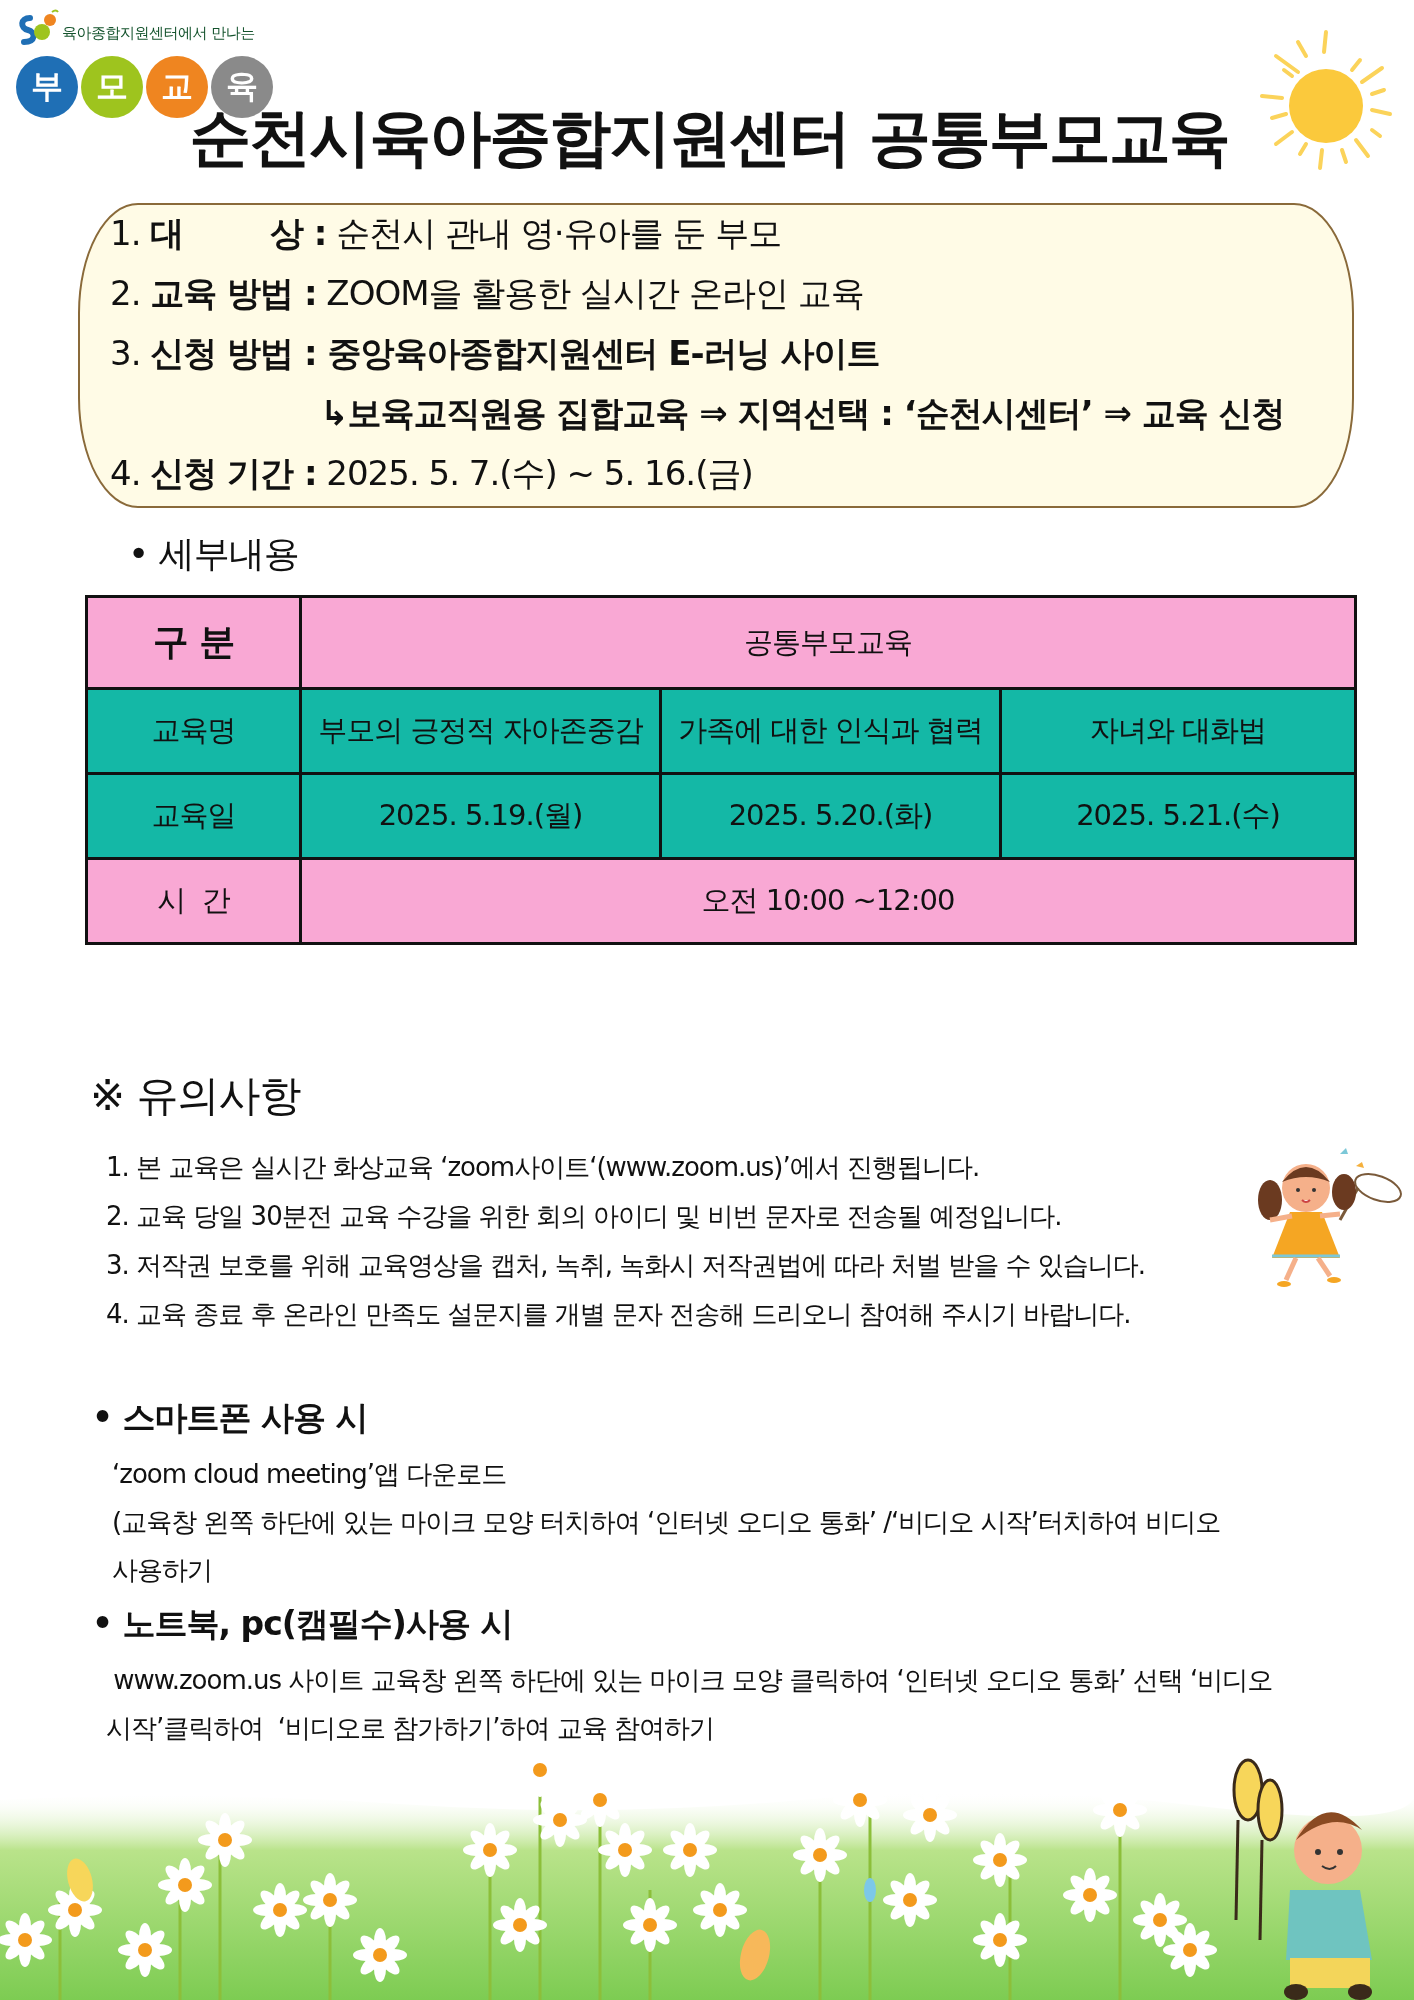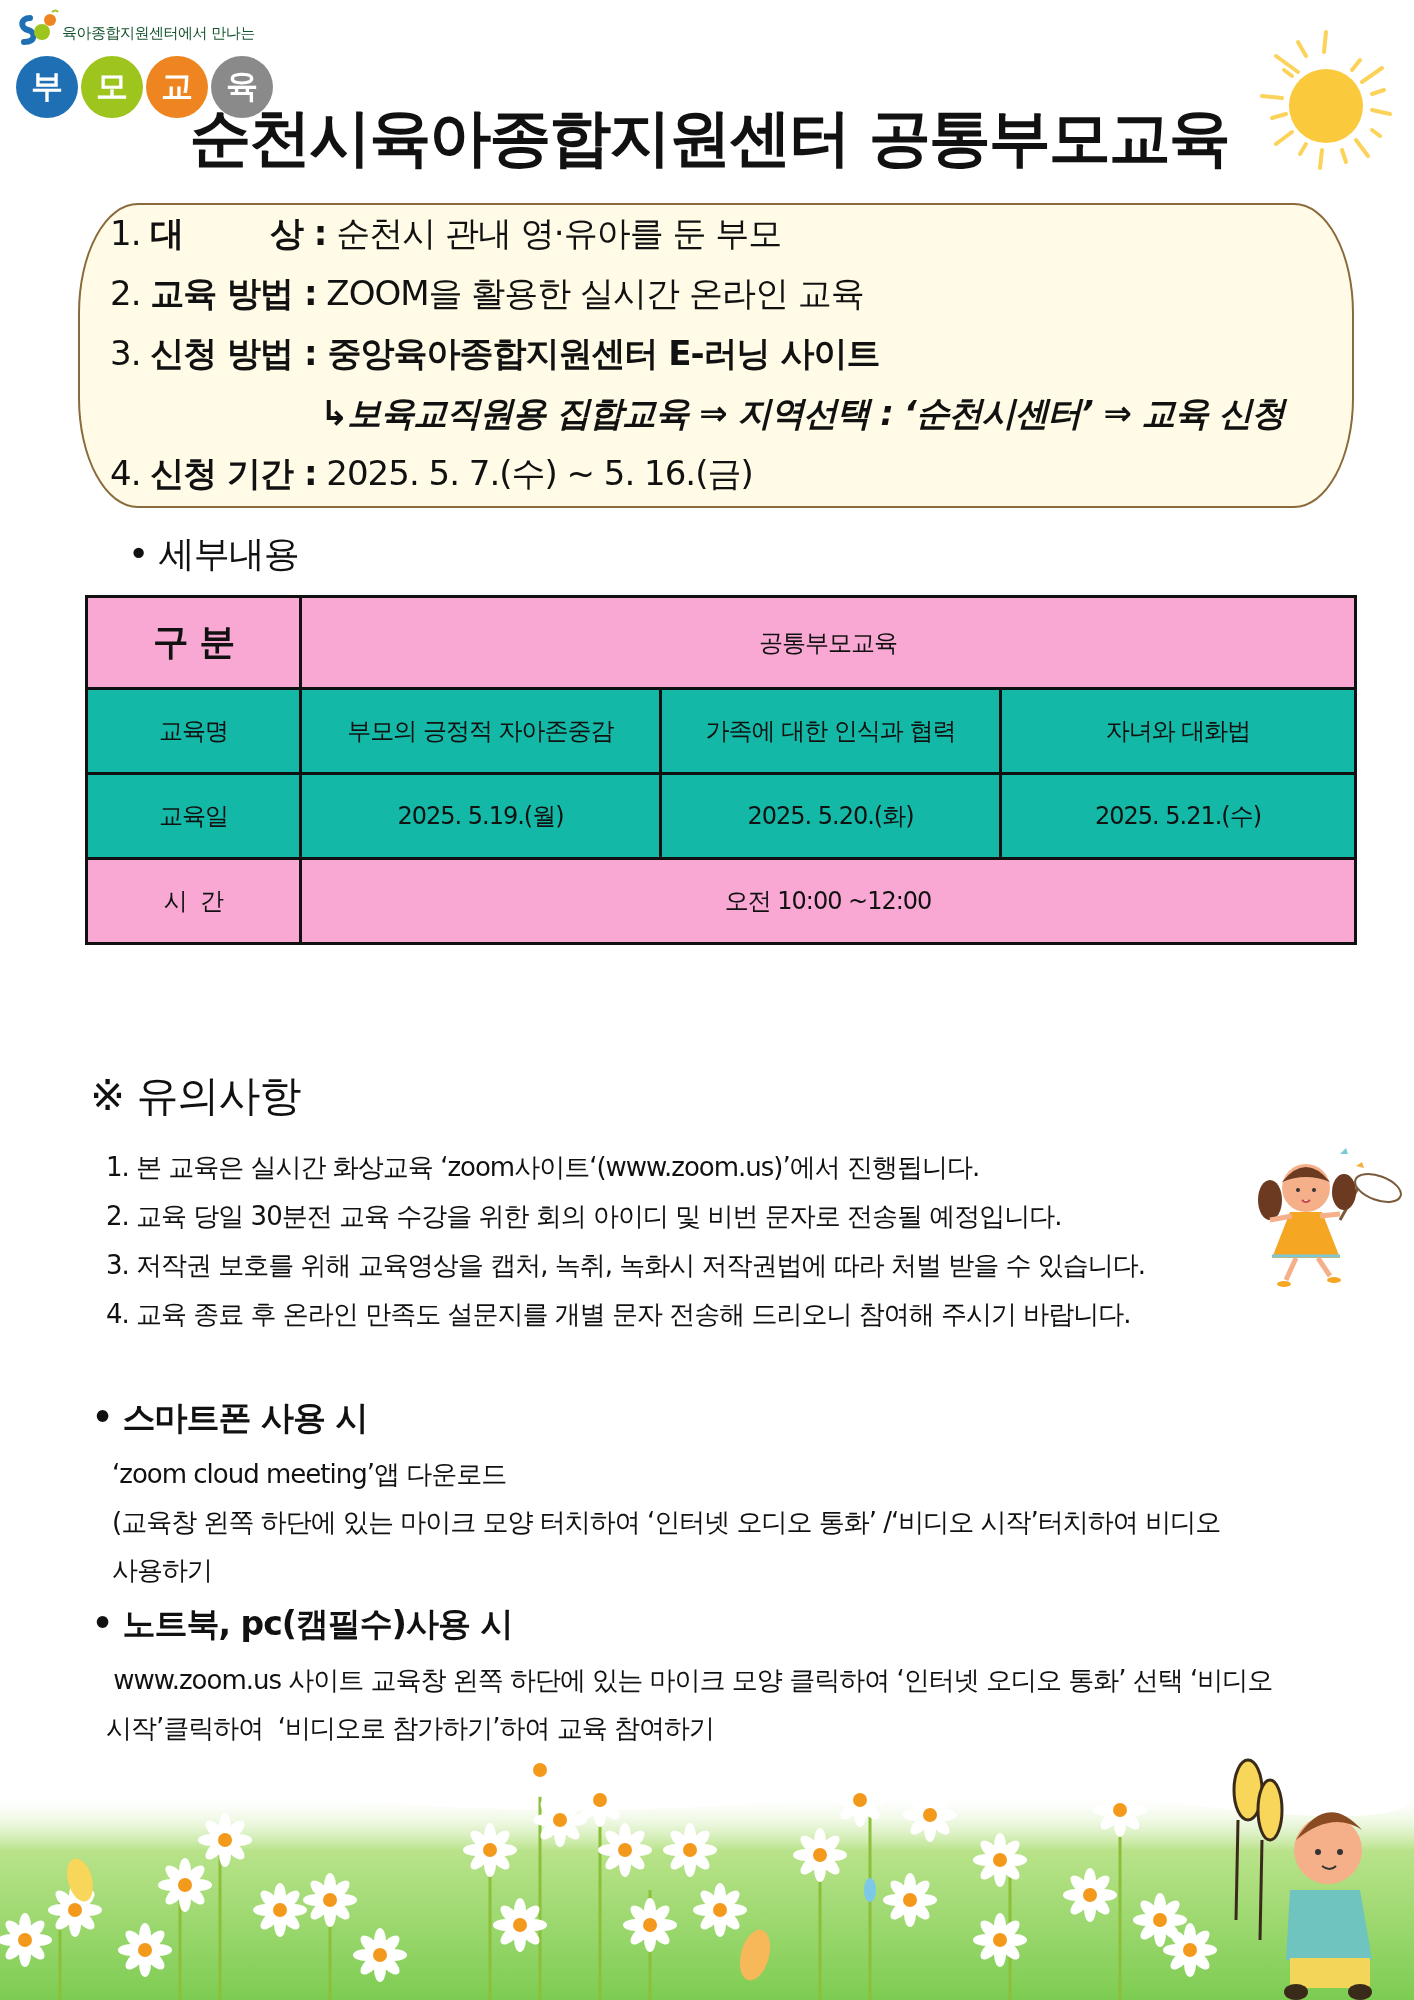--- a/index.html
+++ b/index.html
@@ -19,28 +19,28 @@
 
   
   .title { position: absolute; left: 0; right: 0; top: 96px; text-align: center; font-size: 62px; font-weight: bold; letter-spacing: -2px; color: #111; padding-left: 4px; }
 
   
   .info-box { position: absolute; left: 78px; top: 203px; width: 1276px; height: 305px; background: #fffbe6; border: 2px solid #8a6a3a; border-radius: 60px / 110px; padding: 0 0 0 30px; }
   .info-line { position: absolute; left: 30px; font-size: 34px; white-space: nowrap; letter-spacing: -1px; }
   .info-line .num { font-weight: normal; }
   .info-line .lbl { font-weight: bold; }
   .info-line .bold-val { font-weight: bold; }
-  .l1 { top: 6px; } .l2 { top: 66px; } .l3 { top: 126px; } .l3b { top: 186px; left: 240px; font-style: italic; } .l4 { top: 246px; }
+  .l1 { top: 6px; } .l2 { top: 66px; } .l3 { top: 126px; } .l3b { top: 186px; left: 240px; } .l4 { top: 246px; }
 
   
   .detail-head { position: absolute; left: 128px; top: 530px; font-size: 36px; letter-spacing: -1px; }
 
   
   .schedule { position: absolute; left: 85px; top: 595px; width: 1272px; border-collapse: collapse; }
-  .schedule td { border: 3px solid #111; text-align: center; font-size: 24px; letter-spacing: -1px; height: 85px; }
+  .schedule td { border: 3px solid #111; text-align: center; font-size: 29px; letter-spacing: -1px; height: 85px; }
   .schedule .c0 { width: 214px; }
   .schedule .c1 { width: 360px; }
   .schedule .c2 { width: 340px; }
   .yel td { background: #f9a8d4; }
   .org td { background: #14b8a6; }
   .gubun { font-size: 36px !important; font-weight: bold; }
   .schedule tr.r0 td { height: 92px; }
 
   
   .notes-head { position: absolute; left: 90px; top: 1068px; font-size: 42px; letter-spacing: -1px; }

